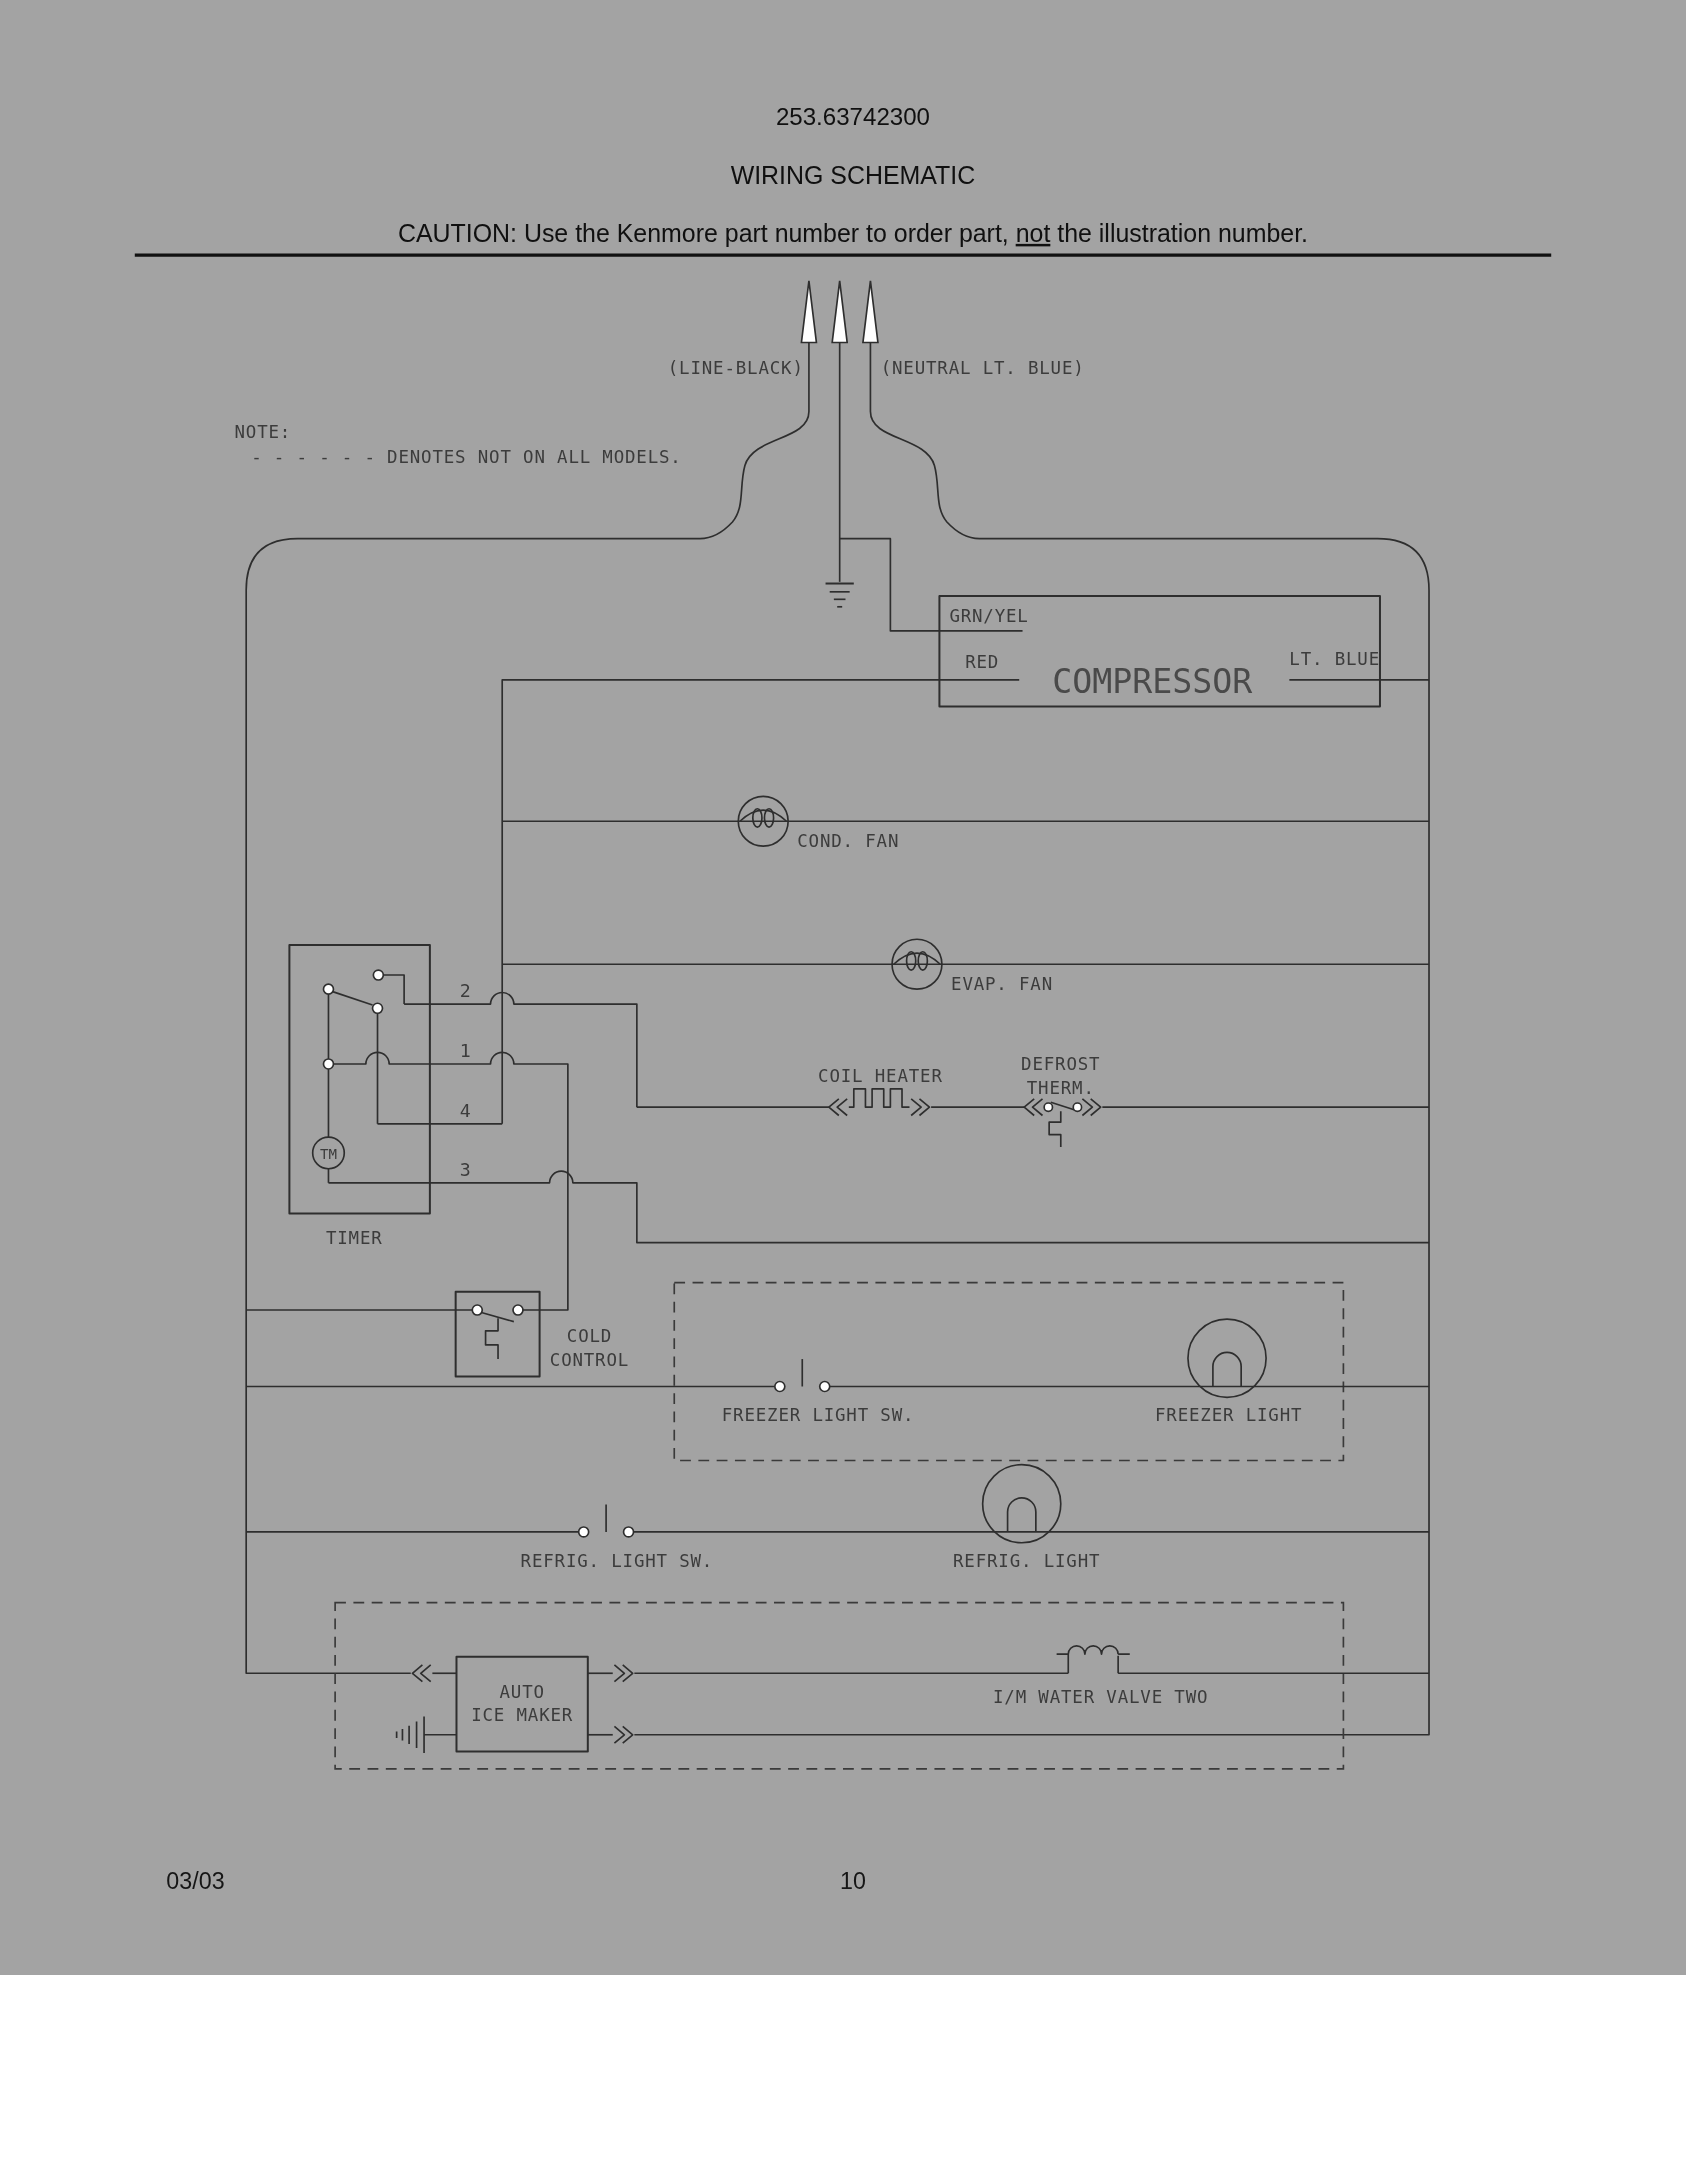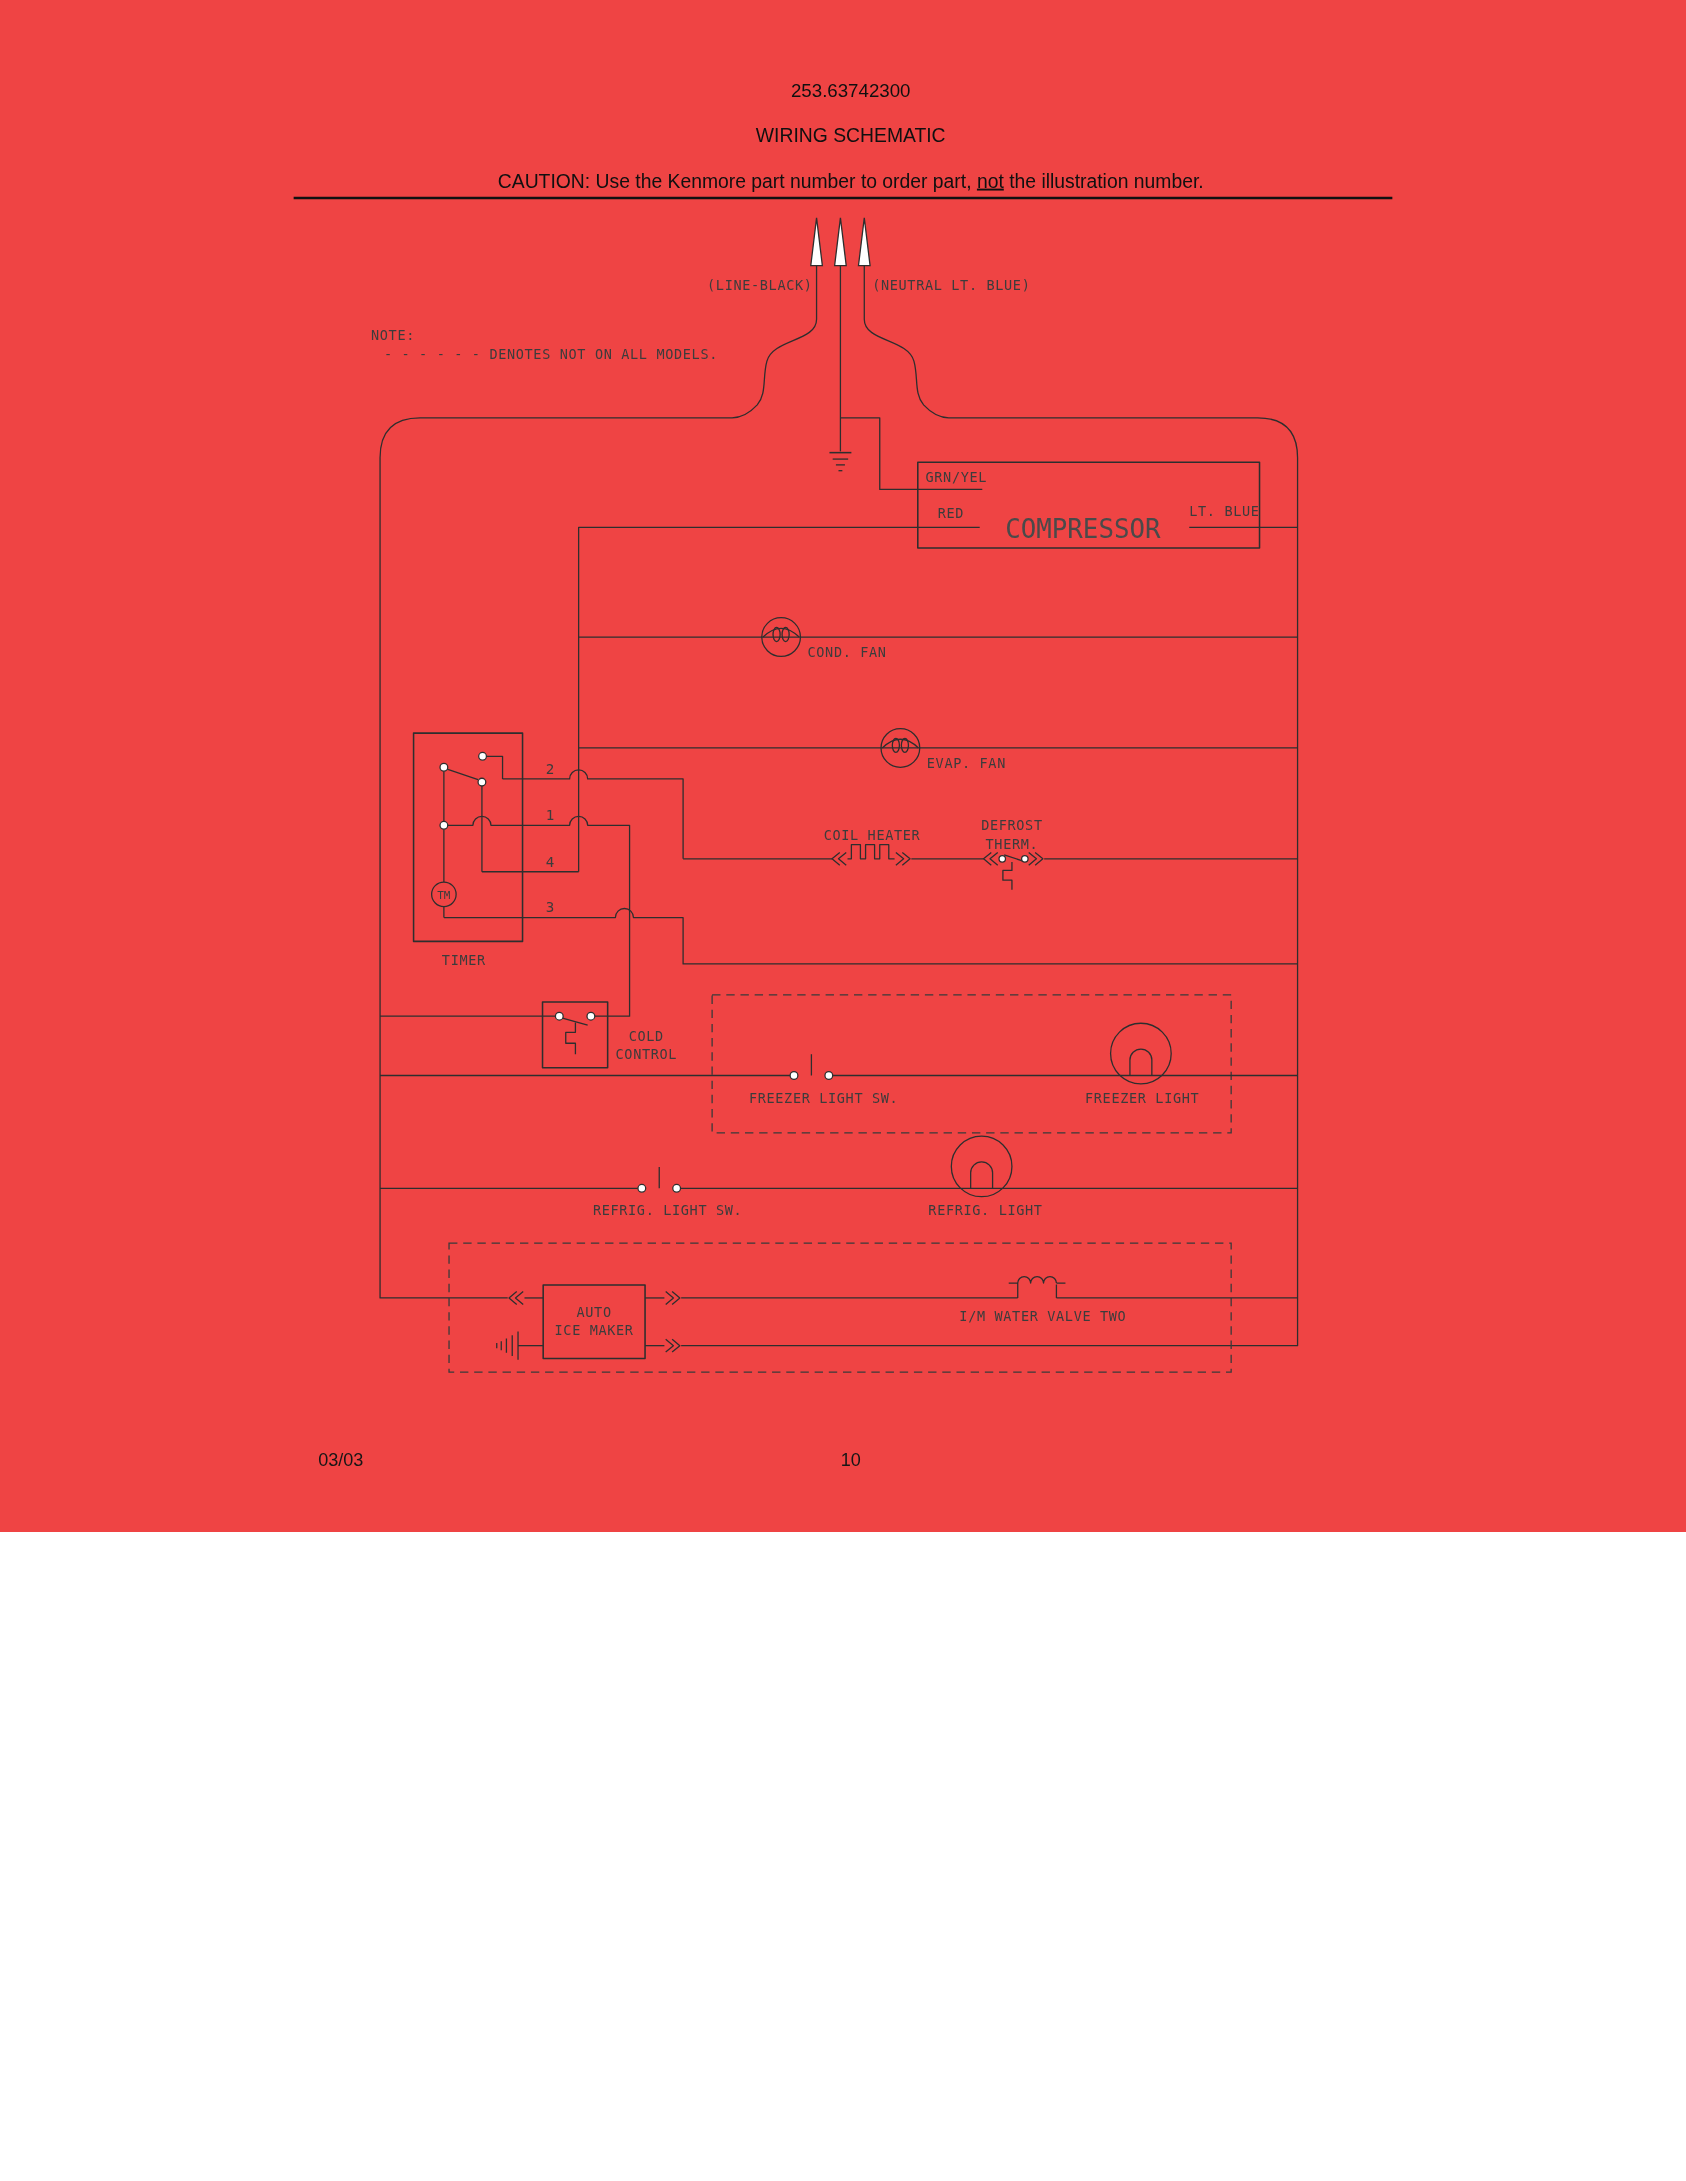--- a/index.html
+++ b/index.html
@@ -1,19 +1,19 @@
 <!DOCTYPE html>
 <html style="font-size:14.7px"><head>
 <meta charset="utf-8">
 <style>
   html,body { margin:0; padding:0; background:#ffffff; }
   .page {
     position:relative;
-    width:1686px; height:1532px;
-    background:#ef4444;
+    width:1686px; height:1975px;
+    background:#a3a3a3;
     font-family:"Liberation Sans", sans-serif;
   }
   svg.schematic { position:absolute; inset:0; width:100%; height:100%; }
 
   
   .w    { fill:none; stroke:#2e2e2e; stroke-width:2; stroke-linecap:butt; stroke-linejoin:round; }
   .w3   { stroke-width:2.4; }
   .dash { fill:none; stroke:#3a3a3a; stroke-width:2; stroke-dasharray:13 9; }
   .term { fill:#ffffff; stroke:#2e2e2e; stroke-width:2; }
   .arrowhead { fill:#ffffff; stroke:#2e2e2e; stroke-width:2; stroke-linejoin:miter; }

